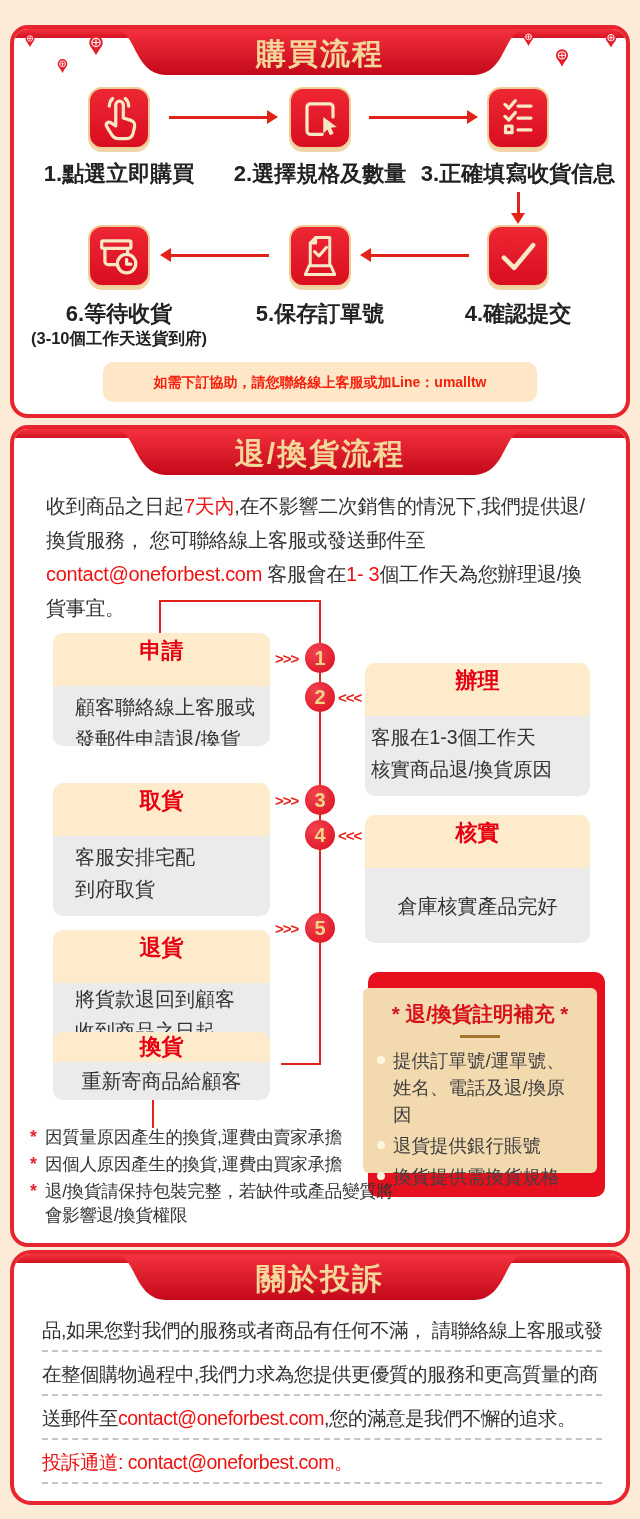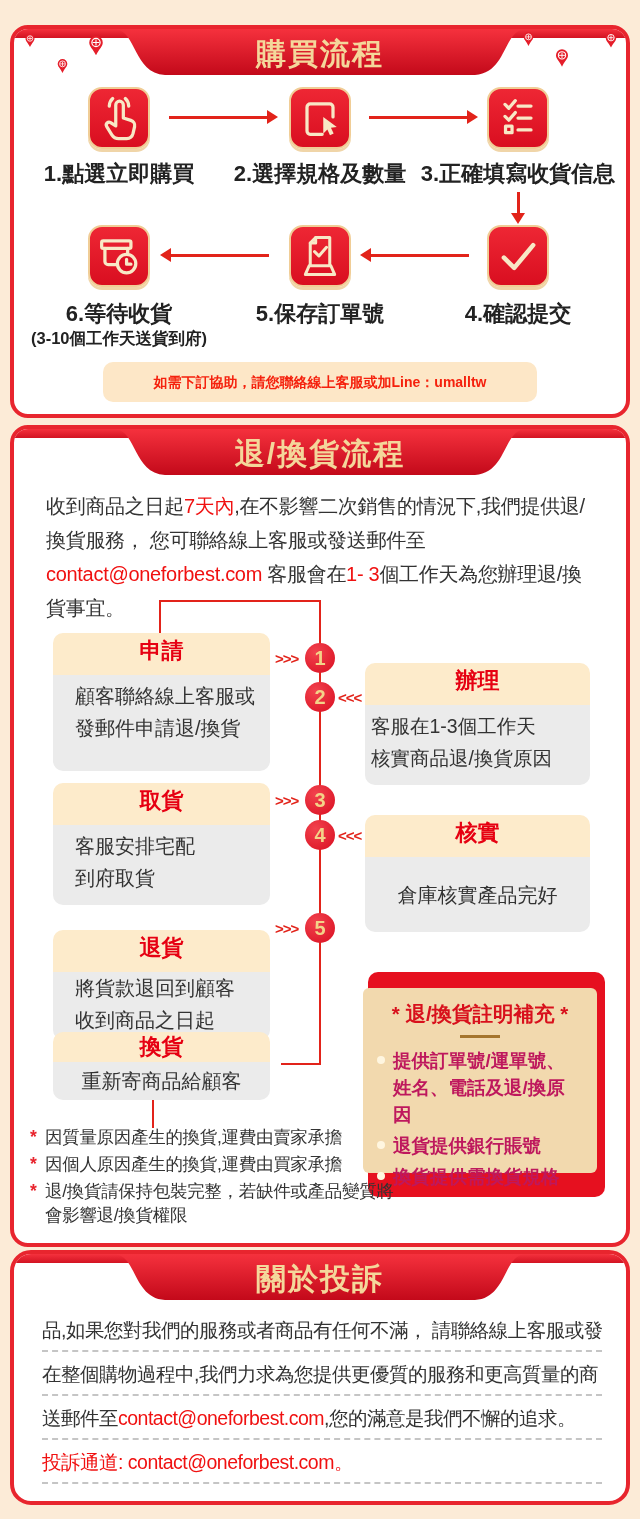--- a/index.html
+++ b/index.html
@@ -37,31 +37,31 @@
   
   .intro{position:absolute;top:60px;left:32px;width:552px;font-size:20px;letter-spacing:-0.3px;line-height:34px;color:#333;font-weight:500;margin:0;}
   .red{color:#f01111;}
 
   
   .flow{position:absolute;top:166px;left:0;width:612px;height:648px;}
   .fline{position:absolute;background:#e2231a;}
   .numc{position:absolute;width:30px;height:30px;border-radius:50%;background:radial-gradient(circle at 35% 30%,#f2424e,#d90e20);color:#f3d388;font-size:20px;font-weight:bold;display:flex;align-items:center;justify-content:center;}
   .chev{position:absolute;color:#e2231a;font-weight:bold;font-size:15px;letter-spacing:-1px;}
   .fbox{position:absolute;width:217px;border-radius:10px;overflow:hidden;}
-  .fbox .hd{background:#fdebcb;color:#e60012;font-weight:bold;font-size:22px;text-align:center;line-height:35px;height:42px;}
+  .fbox .hd{background:#fdebcb;color:#e60012;font-weight:bold;font-size:22px;text-align:center;line-height:35px;height:53px;}
   .fbox .bd{background:#ebebeb;color:#333;font-size:20px;font-weight:500;line-height:32px;padding-top:5px;box-sizing:border-box;}
   .bd.left{text-align:left;padding-left:22px;}
   .bd.center{text-align:center;}
 
   
   .sup-red{position:absolute;left:354px;top:377px;width:237px;height:225px;background:#e6101f;border-radius:10px;}
   .sup-tan{position:absolute;left:349px;top:393px;width:234px;height:185px;background:#f2d9ae;border-radius:6px;box-sizing:border-box;padding:12px 14px 0 14px;}
   .sup-title{color:#d8101c;font-weight:bold;font-size:20.5px;text-align:center;white-space:nowrap;}
   .sup-div{width:40px;height:3px;background:#a5752d;margin:7px auto 9px;}
-  .sb{position:relative;padding-left:16px;font-size:18.5px;color:#be185d;font-weight:700;line-height:27px;margin-top:4px;}
+  .sb{position:relative;padding-left:16px;font-size:18.5px;color:#404040;font-weight:400;line-height:27px;margin-top:4px;}
   .sb.dot::before{content:"";position:absolute;left:0;top:9px;width:8px;height:8px;border-radius:50%;background:#fff6e0;}
 
   
   .fns{position:absolute;left:16px;top:530px;width:366px;}
   .fn{position:relative;padding-left:15px;font-size:17.5px;color:#333;font-weight:500;line-height:24px;margin-bottom:3px;letter-spacing:-0.3px;}
   .fn .star{position:absolute;left:0;top:0;color:#e8252e;font-weight:bold;}
 
   
   .ctext{position:absolute;top:54px;left:28px;width:560px;}
   .cline{border-bottom:2px dashed #c5c5c5;font-size:19.5px;letter-spacing:-0.5px;font-weight:500;color:#333;line-height:30px;padding:7px 0 5px;white-space:nowrap;overflow:hidden;}
@@ -198,21 +198,21 @@
   <div class="flow">
 
     <div class="fline" style="left:145px;top:5px;width:2px;height:33px"></div>
     <div class="fline" style="left:145px;top:5px;width:162px;height:2px"></div>
     <div class="fline" style="left:305px;top:5px;width:2px;height:465px"></div>
     <div class="fline" style="left:267px;top:468px;width:40px;height:2px"></div>
     <div class="fline" style="left:138px;top:505px;width:2px;height:28px"></div>
 
     <div class="fbox" style="left:39px;top:38px">
       <div class="hd">申請</div>
-      <div class="bd left" style="height:96px">
+      <div class="bd left" style="height:60px">
         <div>顧客聯絡線上客服或</div>
         <div>發郵件申請退/換貨</div>
       </div>
     </div>
     <div class="fbox" style="left:39px;top:188px">
       <div class="hd">取貨</div>
       <div class="bd left" style="height:80px">
         <div>客服安排宅配</div>
         <div>到府取貨</div>
       </div>

